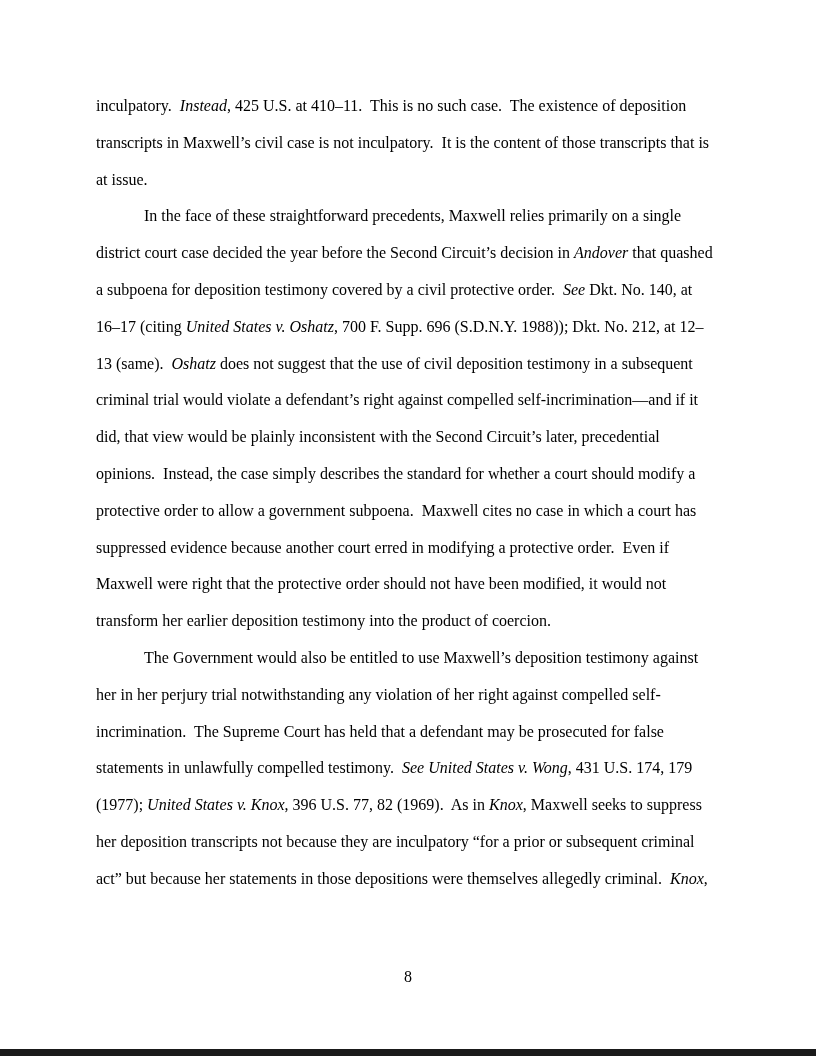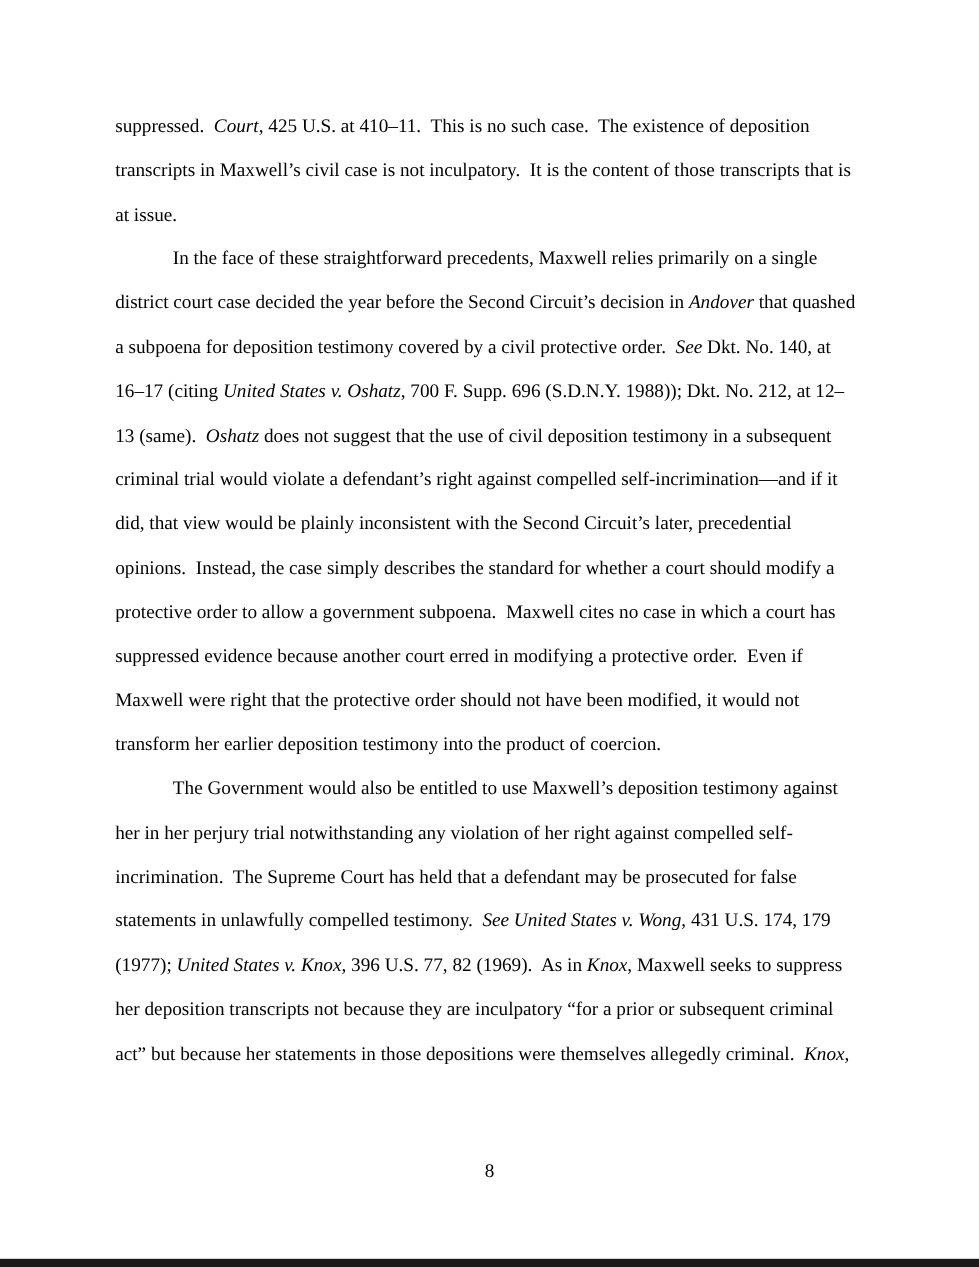--- a/index.html
+++ b/index.html
@@ -51,19 +51,19 @@
     width: 100%;
     height: 7px;
     background: #1a1a1a;
   }
 </style>
 </head>
 <body>
 
 <div class="page">
   <div class="doc-body">
-      <p class="para"><span>suppressed.  </span><span class="italic">Court</span><span>, 425 U.S. at 410–11.  This is no such case.  The existence of deposition transcripts in Maxwell’s civil case is not inculpatory.  It is the content of those transcripts that is at issue.</span></p>
+      <p class="para"><span>inculpatory.  </span><span class="italic">Instead</span><span>, 425 U.S. at 410–11.  This is no such case.  The existence of deposition transcripts in Maxwell’s civil case is not inculpatory.  It is the content of those transcripts that is at issue.</span></p>
       <p class="para indent"><span>In the face of these straightforward precedents, Maxwell relies primarily on a single district court case decided the year before the Second Circuit’s decision in </span><span class="italic">Andover</span><span> that quashed a subpoena for deposition testimony covered by a civil protective order.  </span><span class="italic">See</span><span> Dkt. No. 140, at 16–17 (citing </span><span class="italic">United States v. Oshatz</span><span>, 700 F. Supp. 696 (S.D.N.Y. 1988)); Dkt. No. 212, at 12–13 (same).  </span><span class="italic">Oshatz</span><span> does not suggest that the use of civil deposition testimony in a subsequent criminal trial would violate a defendant’s right against compelled self-incrimination—and if it did, that view would be plainly inconsistent with the Second Circuit’s later, precedential opinions.  Instead, the case simply describes the standard for whether a court should modify a protective order to allow a government subpoena.  Maxwell cites no case in which a court has suppressed evidence because another court erred in modifying a protective order.  Even if Maxwell were right that the protective order should not have been modified, it would not transform her earlier deposition testimony into the product of coercion.</span></p>
       <p class="para indent"><span>The Government would also be entitled to use Maxwell’s deposition testimony against her in her perjury trial notwithstanding any violation of her right against compelled self-incrimination.  The Supreme Court has held that a defendant may be prosecuted for false statements in unlawfully compelled testimony.  </span><span class="italic">See United States v. Wong</span><span>, 431 U.S. 174, 179 (1977); </span><span class="italic">United States v. Knox</span><span>, 396 U.S. 77, 82 (1969).  As in </span><span class="italic">Knox</span><span>, Maxwell seeks to suppress her deposition transcripts not because they are inculpatory “for a prior or subsequent criminal act” but because her statements in those depositions were themselves allegedly criminal.  </span><span class="italic">Knox</span><span>,</span></p>
     </div>
   <div class="page-footer">8</div>
   <div class="page-edge"></div>
 </div>
 
 </body></html>

